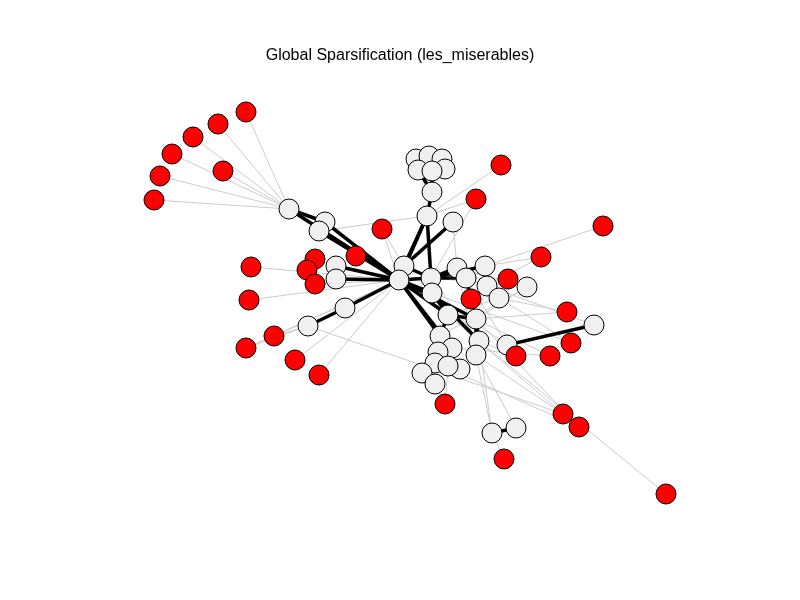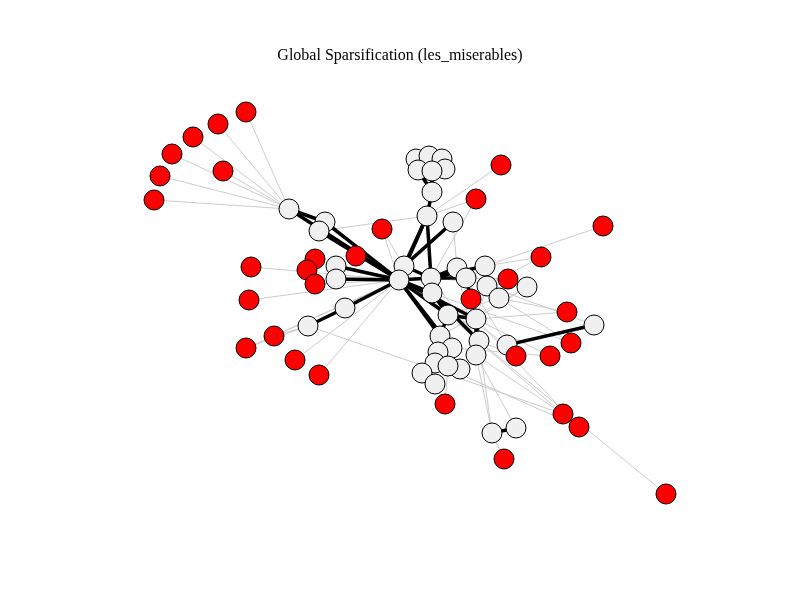--- a/index.html
+++ b/index.html
@@ -1,19 +1,19 @@
 <!DOCTYPE html>
 <html><head>
   <meta charset="utf-8">
   <style>
     html, body { margin: 0; padding: 0; background: #ffffff; }
     body { width: 800px; height: 600px; position: relative; overflow: hidden; }
     .title {
       position: absolute; left: 0; top: 46px; width: 800px; text-align: center;
-      font-family: Liberation Serif, serif; font-size: 16px; color: #000;
+      font-family: Liberation Sans, sans-serif; font-size: 16px; color: #000;
     }
     svg { position: absolute; left: 0; top: 0; }
   </style>
 </head>
 <body>
 
 <div class="title">Global Sparsification (les_miserables)</div>
 
 <svg id="graph" width="800" height="600" viewBox="0 0 800 600">
   <g id="light-edges">

